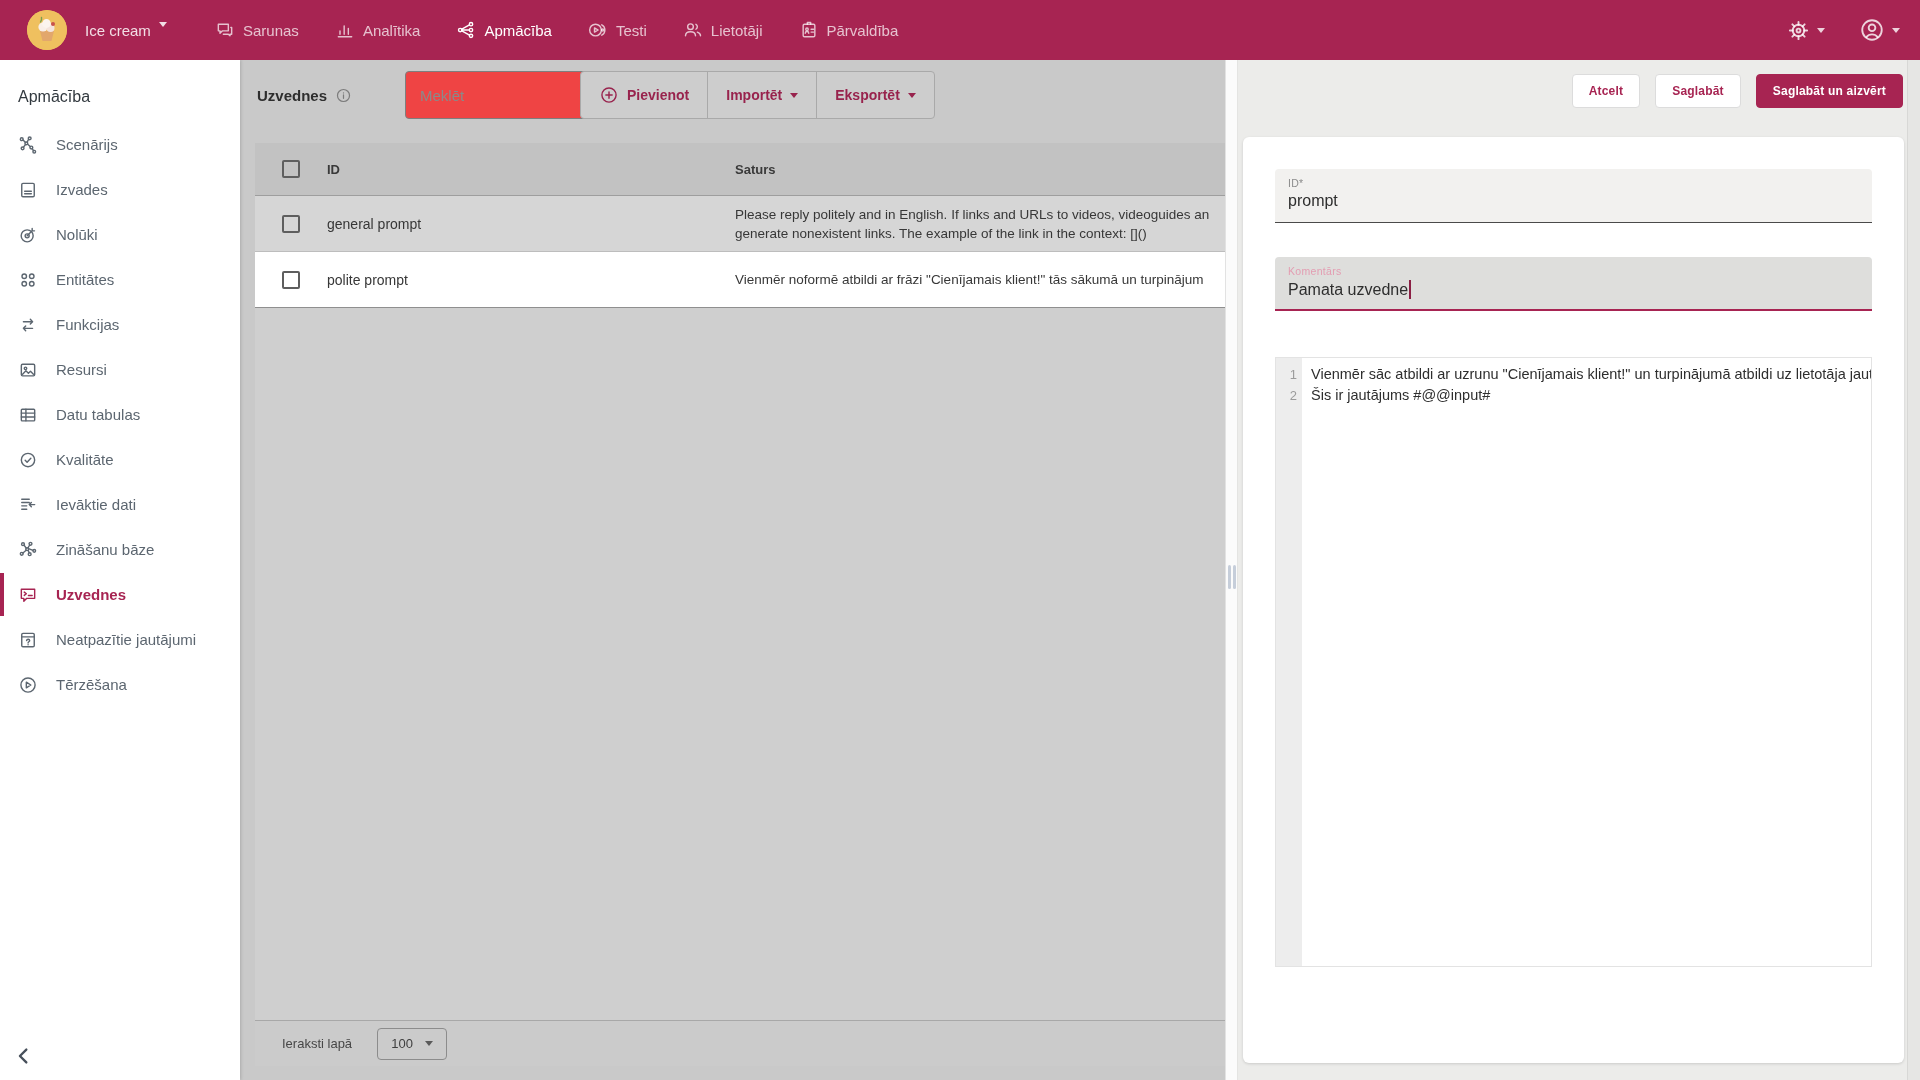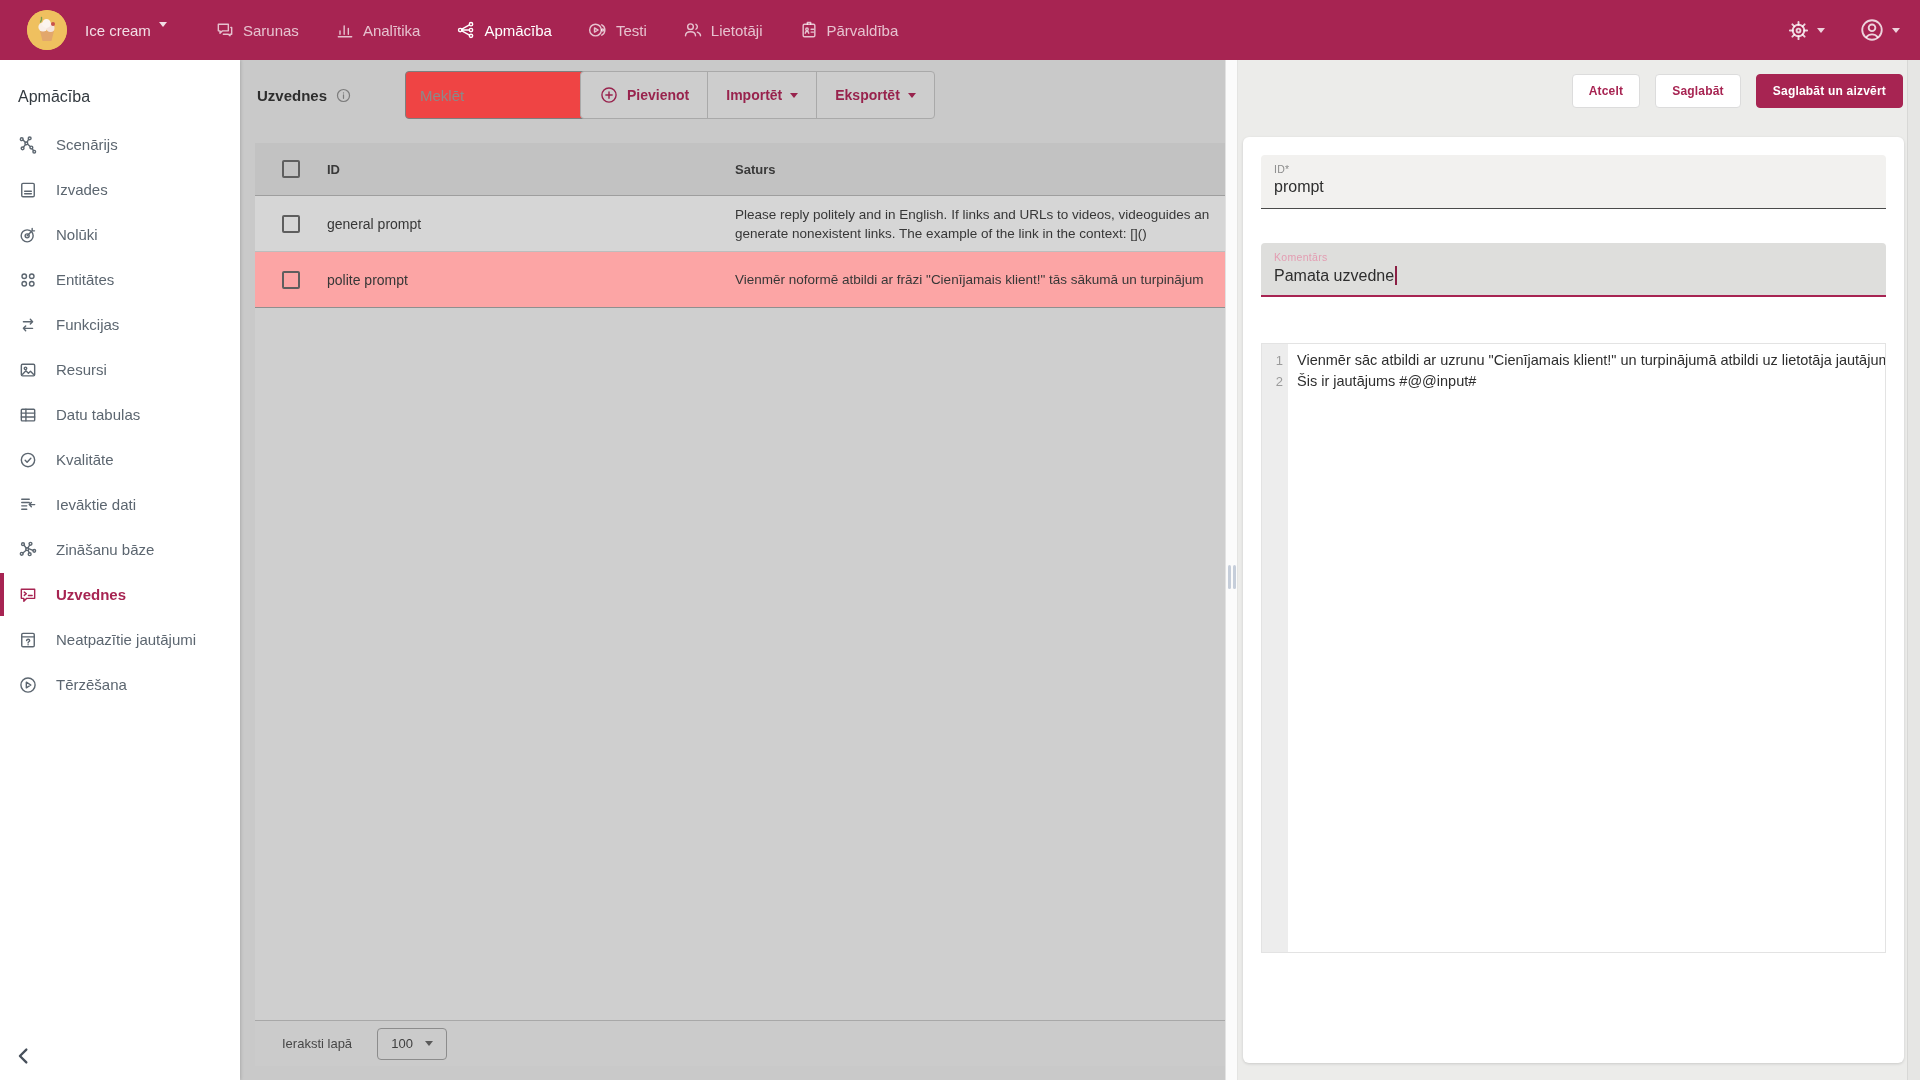--- a/index.html
+++ b/index.html
@@ -41,21 +41,21 @@
   .tb-btn { display:flex; align-items:center; gap:8px; padding:0 18px; color:#98234D; font-size:14px; font-weight:600; cursor:pointer; border-right:1px solid #A9A9A9; }
   .tb-btn:last-child { border-right:none; }
   .tb-btn .ic { width:20px; height:20px; }
   .tb-btn .caret { border-top-color:#98234D; }
 
   
   .table-card { position:absolute; left:15px; top:83px; width:975px; bottom:14px; background:#CFCFCF; display:flex; flex-direction:column; overflow:hidden; }
   .t-head { height:53px; background:#C2C2C2; border-bottom:1px solid #9E9E9E; display:flex; align-items:center; font-size:13px; font-weight:700; color:#3A3A3A; flex:0 0 auto; }
   .t-row { height:56px; display:flex; align-items:center; flex:0 0 auto; border-bottom:1px solid #BDBDBD; }
   .t-row.normal { background:#D6D6D6; }
-  .t-row.selected { background:#fca5a5; border-bottom:1px solid #8F8F8F; }
+  .t-row.selected { background:#ffffff; border-bottom:1px solid #8F8F8F; }
   .col-check { flex:0 0 72px; padding-left:27px; }
   .col-id { flex:0 0 408px; overflow:hidden; white-space:nowrap; }
   .col-saturs { flex:1 1 auto; overflow:hidden; white-space:nowrap; }
   .cell-text { font-size:14px; color:#373737; }
   .saturs-line { font-size:13.5px; color:#373737; line-height:19px; white-space:nowrap; }
   .checkbox { width:18px; height:18px; border:2px solid #5E5E5E; border-radius:2px; display:block; background:transparent; cursor:pointer; }
   .t-filler { flex:1 1 auto; background:#CFCFCF; }
   .t-pagination { flex:0 0 46px; border-top:1px solid #A8A8A8; background:#CBCBCB; display:flex; align-items:center; }
   .pag-label { margin-left:27px; font-size:13px; color:#474747; }
   .page-size { margin-left:25px; width:70px; height:32px; border:1px solid #8C8C8C; border-radius:4px; display:flex; align-items:center; justify-content:center; gap:12px; font-size:13px; color:#3F3F3F; cursor:pointer; }
@@ -63,21 +63,21 @@
 
   
   .drawer { position:absolute; top:60px; right:0; bottom:0; width:695px; background:#ECECEA; z-index:20; }
   .drawer-handle { position:absolute; left:0; top:0; bottom:0; width:13px; background:#FBFBFB; border-left:1px solid #E2E2E2; border-right:1px solid #E4E4E2; cursor:col-resize; }
   .handle-bars { position:absolute; top:505px; left:2px; display:flex; gap:2px; }
   .handle-bars i { width:3px; height:24px; background:#C6CEDA; border-radius:2px; }
   .drawer-actions { position:absolute; top:14px; right:17px; display:flex; gap:15px; }
   .d-btn { height:34px; padding:0 16px; border-radius:4px; font-size:12px; font-weight:700; display:flex; align-items:center; cursor:pointer; letter-spacing:.2px; }
   .d-btn.ghost { background:#FFFFFF; border:1px solid #DCDCDC; color:#A72452; }
   .d-btn.primary { background:#A72452; border:1px solid #A72452; color:#FFFFFF; }
-  .form-card { position:absolute; left:18px; right:16px; top:77px; bottom:17px; background:#FFFFFF; border-radius:6px; box-shadow:0 1px 3px rgba(0,0,0,.14); padding:18px; }
+  .form-card { position:absolute; left:18px; right:16px; top:77px; bottom:17px; background:#FFFFFF; border-radius:6px; box-shadow:0 1px 3px rgba(0,0,0,.14); padding:32px; }
   .fld { width:100%; height:54px; border-radius:4px 4px 0 0; padding:8px 13px 0 13px; }
   .fld.idf { background:#F2F1EF; border-bottom:1px solid #4A4A4A; }
   .fld.comf { background:#DEDEDC; border-bottom:2px solid #A72452; margin-top:34px; }
   .fld-label { font-size:10.5px; color:#8C8C8C; letter-spacing:.3px; }
   .fld.comf .fld-label { color:#E39DB2; }
   .fld-value { margin-top:3px; font-size:16px; color:#2E2E2E; display:flex; align-items:center; }
   .text-caret { width:1.5px; height:19px; background:#8B1F44; margin-left:1px; }
   .editor { margin-top:46px; height:610px; border:1px solid #E3E3E3; display:flex; background:#FFFFFF; }
   .gutter { flex:0 0 26px; background:#EDEDED; padding-top:6px; text-align:right; }
   .gutter .ln { font-size:13px; color:#9B9B9B; line-height:21px; padding-right:5px; }

